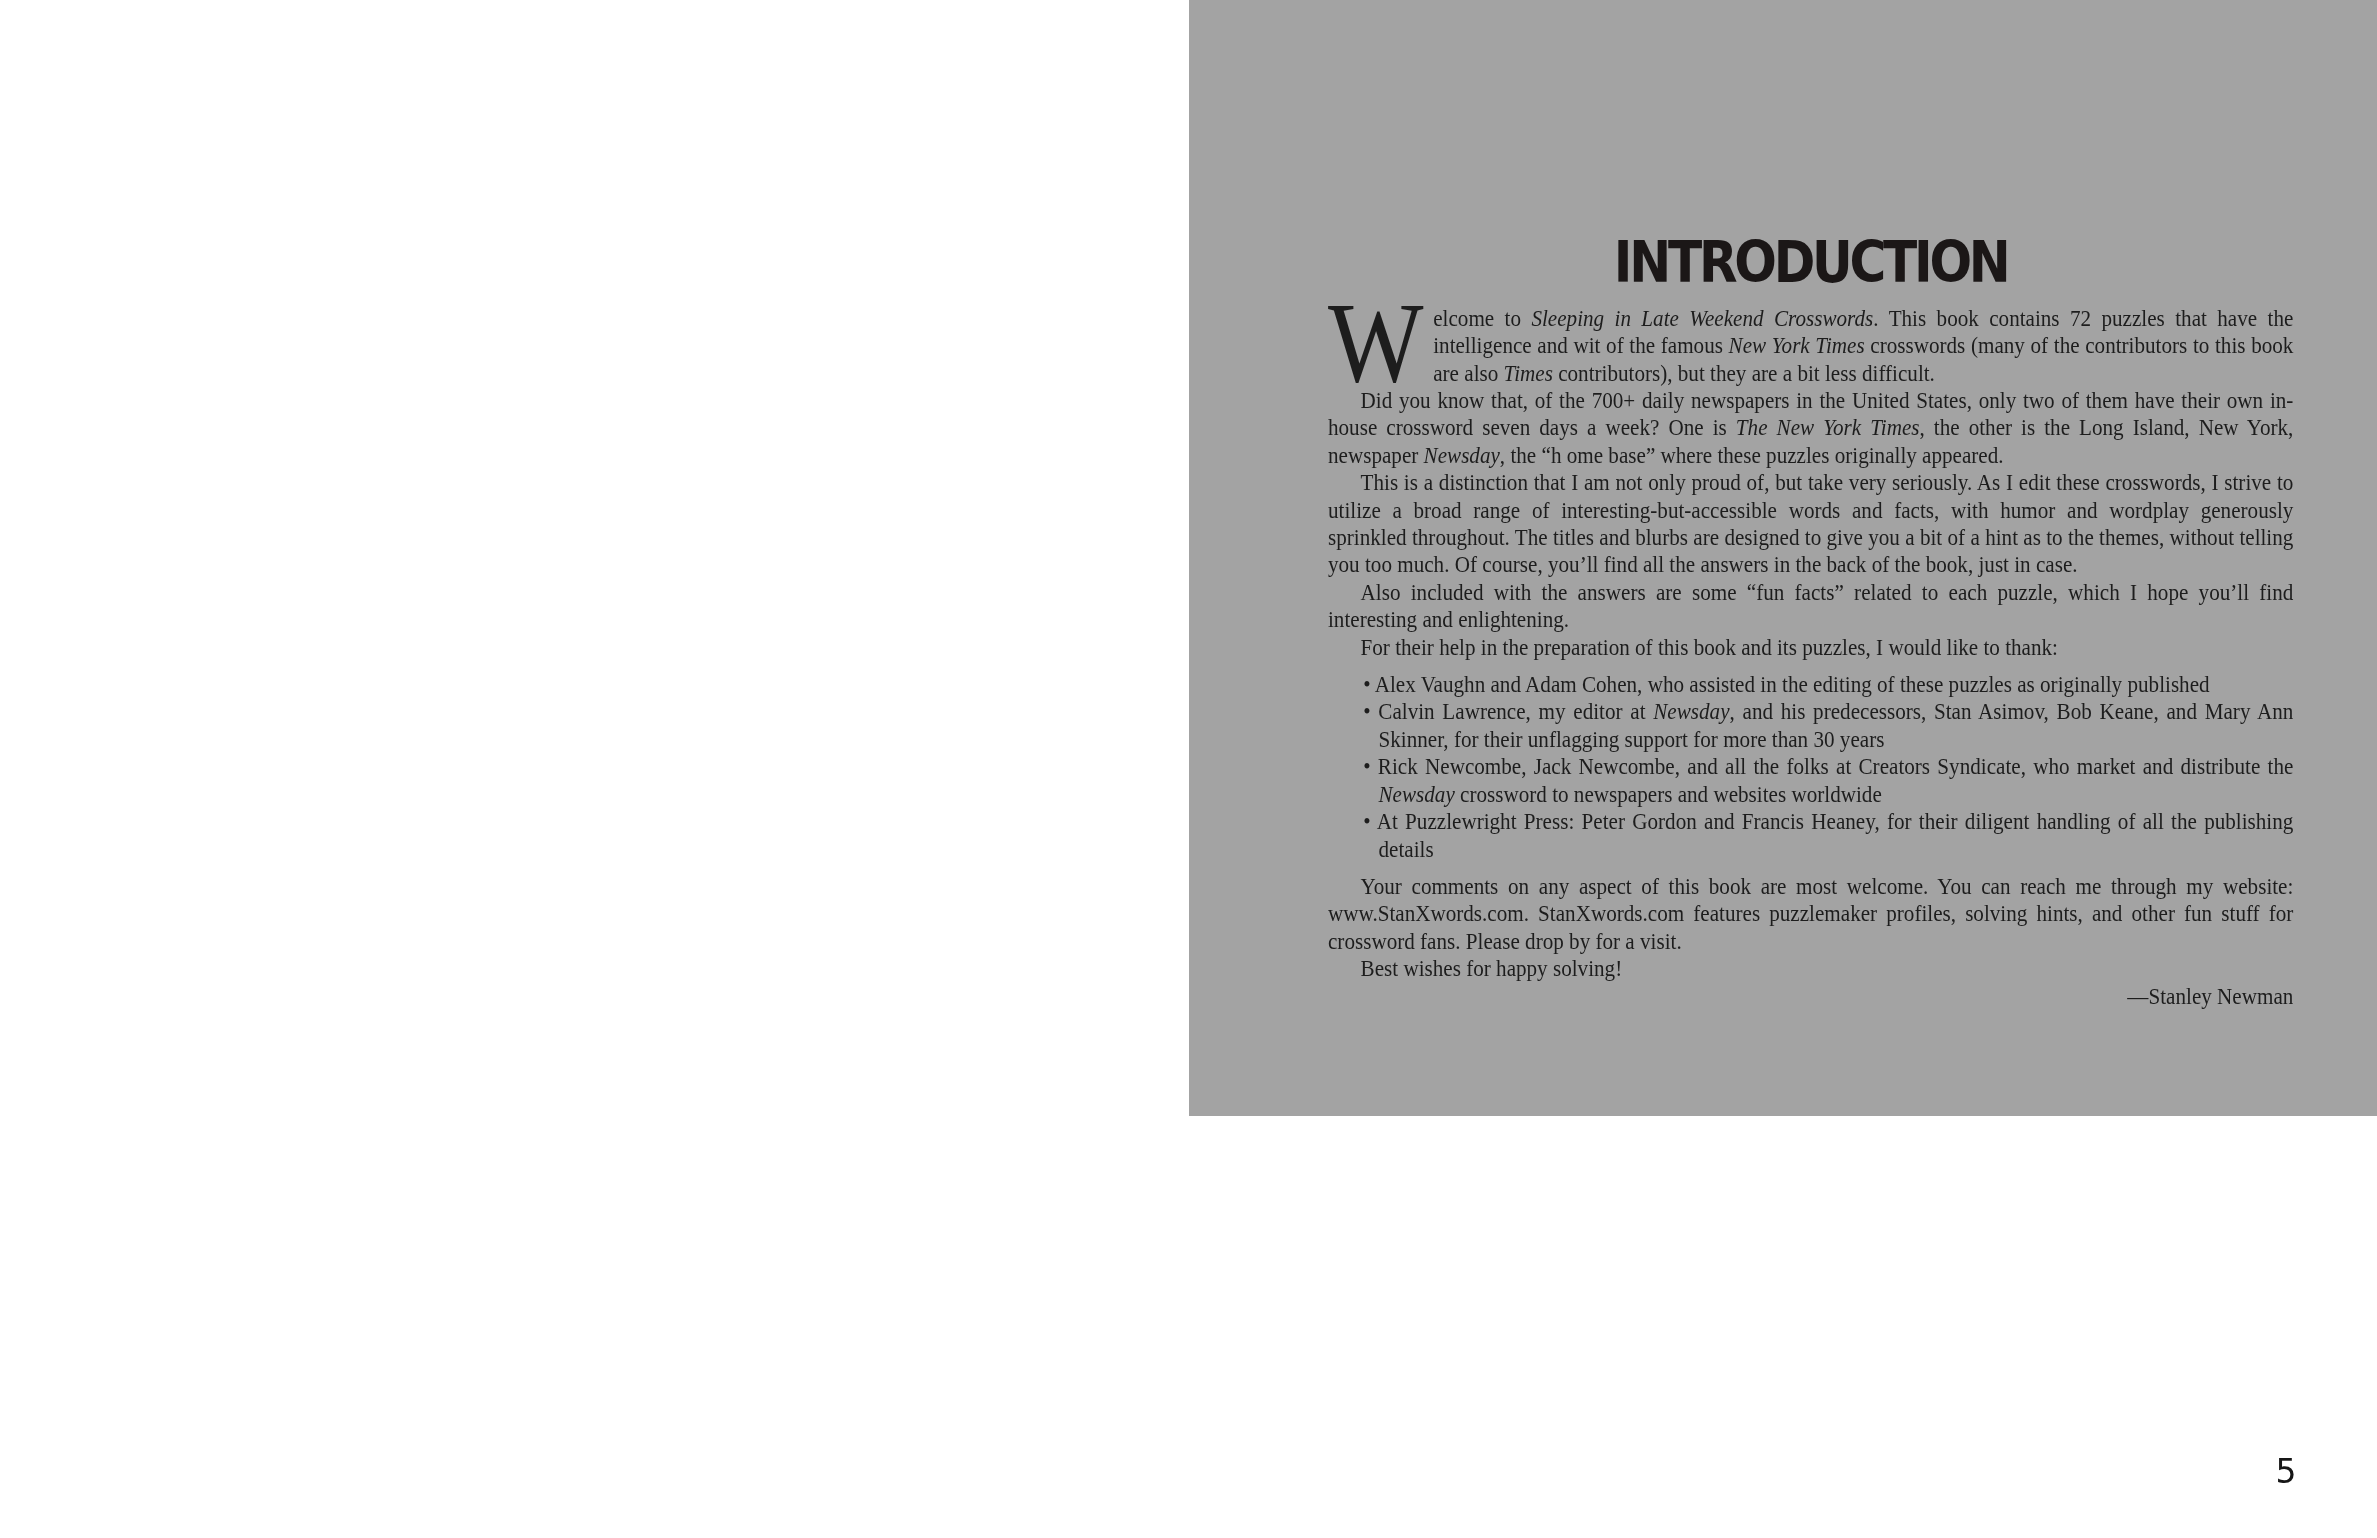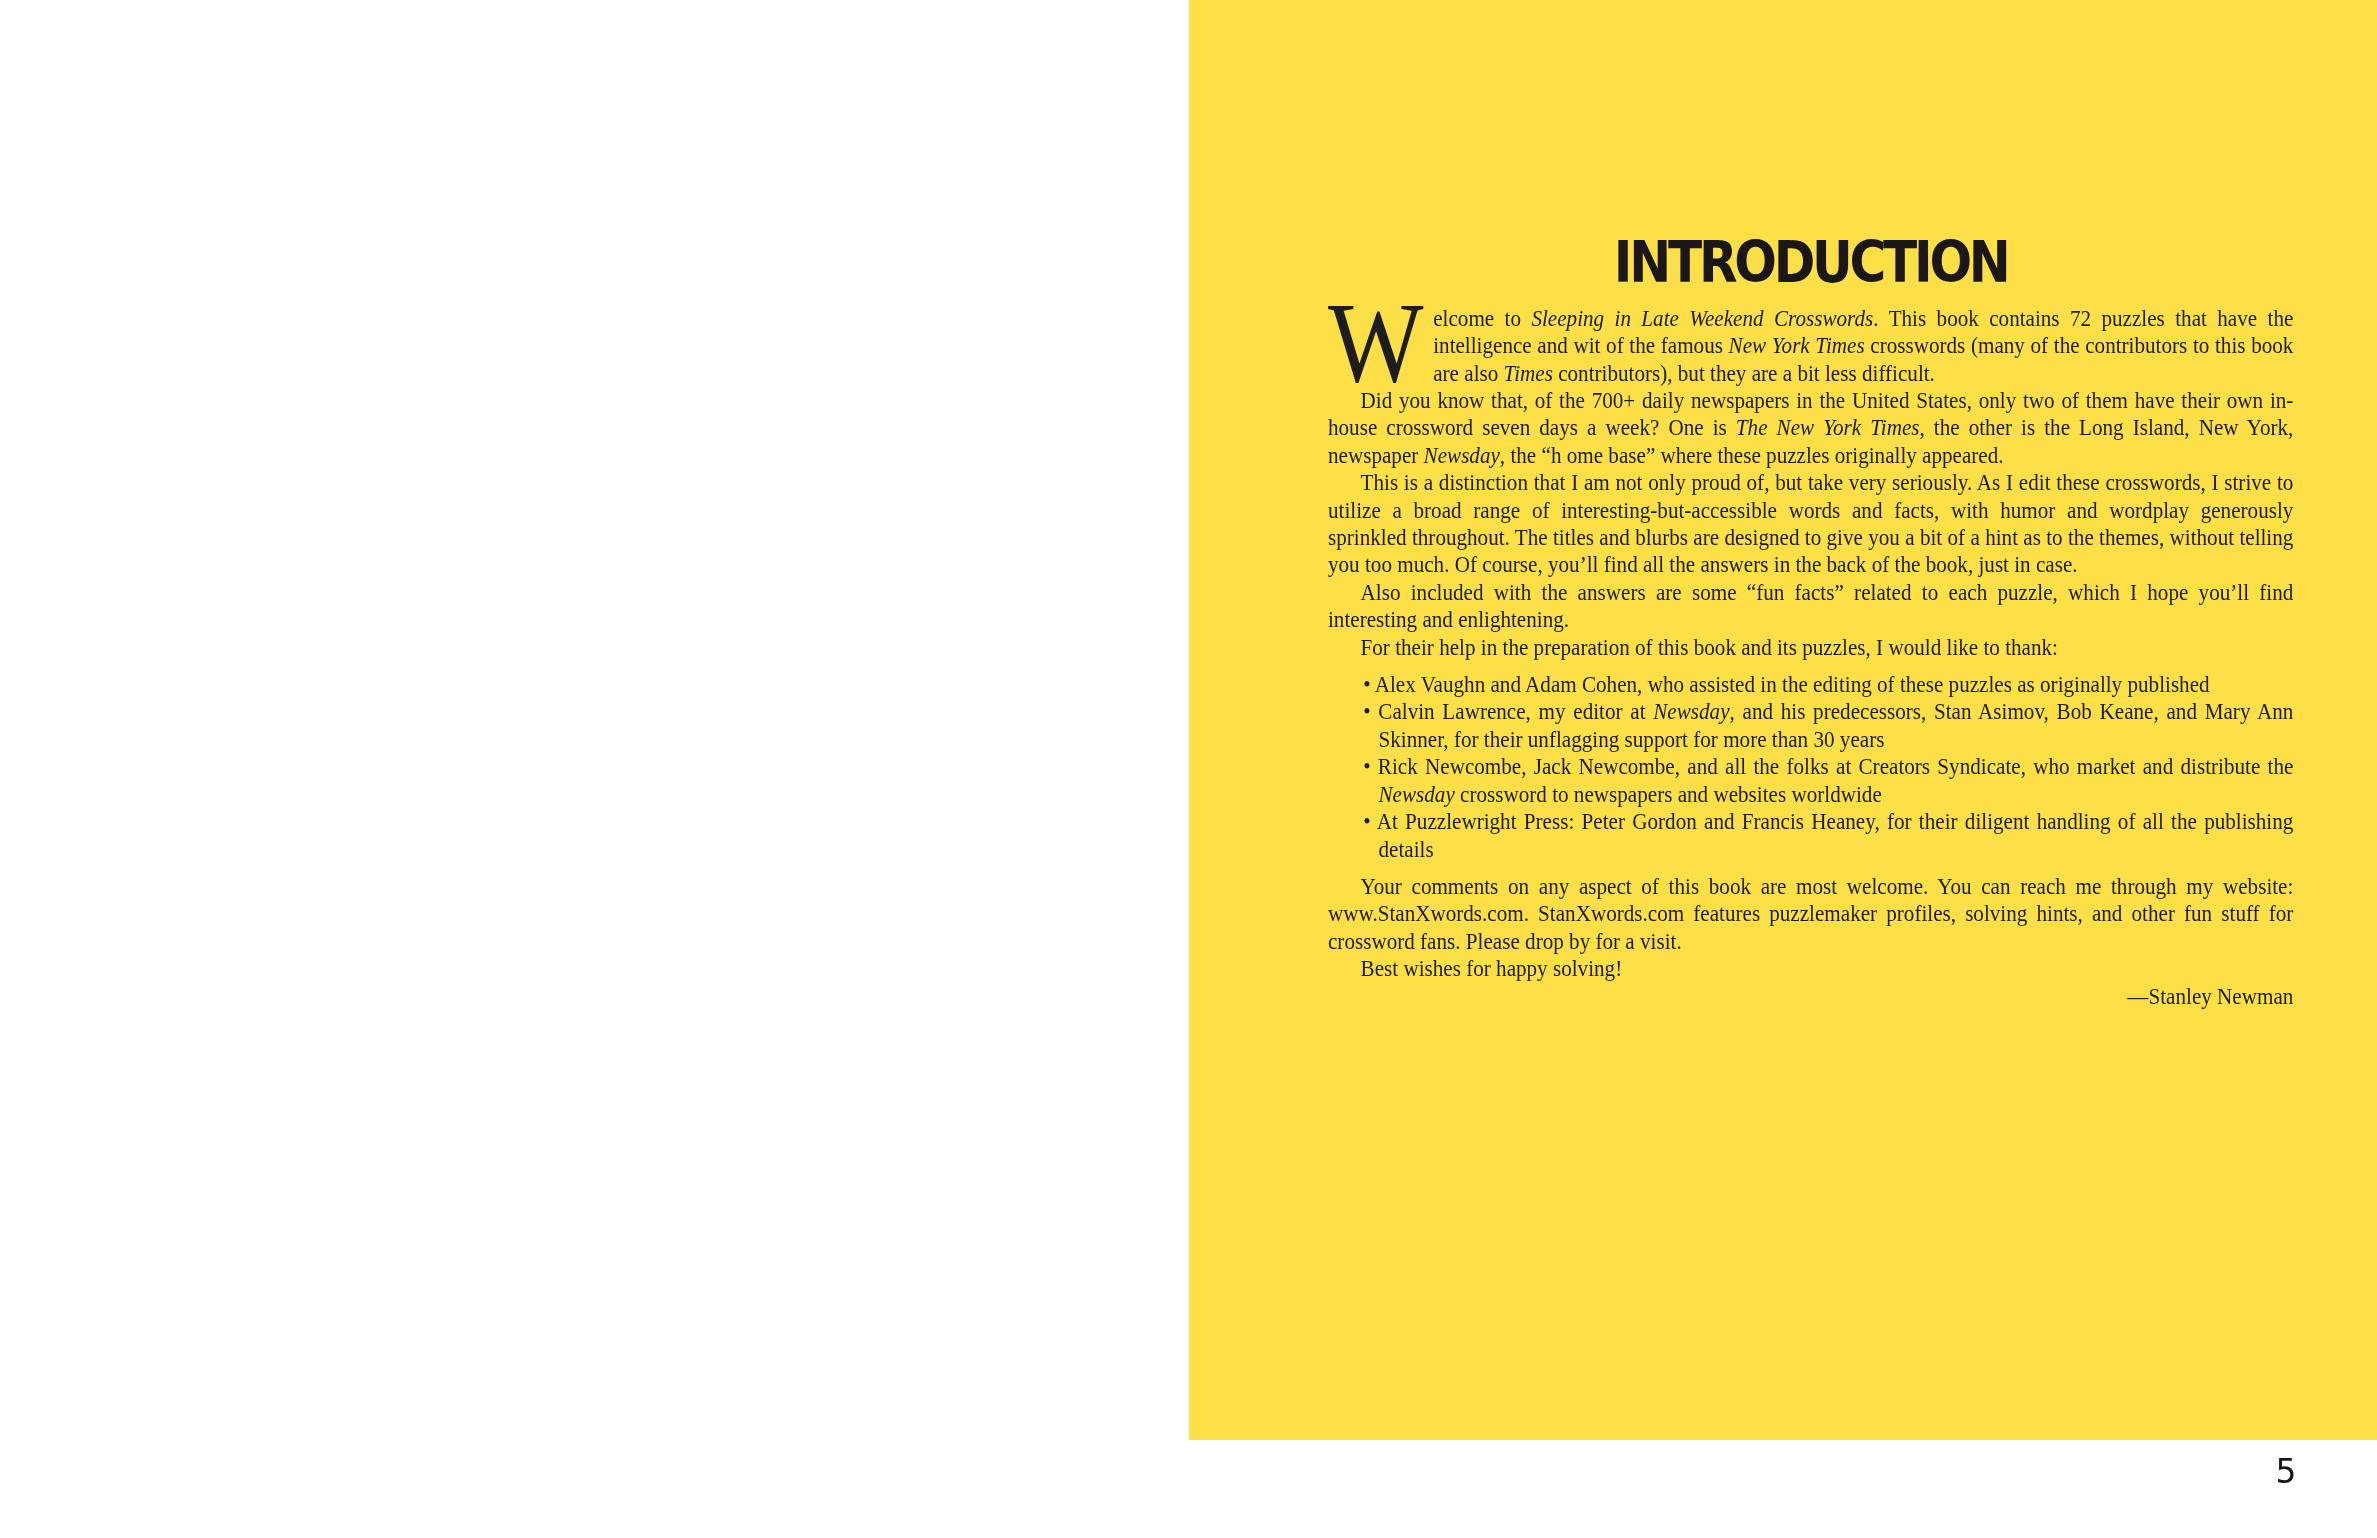--- a/index.html
+++ b/index.html
@@ -17,22 +17,22 @@
   }
   .left-page {
     position: absolute;
     left: 0; top: 0;
     width: 1189px; height: 1538px;
     background: #ffffff;
   }
   .right-page {
     position: absolute;
     left: 1189px; top: 0;
-    width: 1189px; height: 1440px;
-    background: #fde047;
+    width: 1189px; height: 1116px;
+    background: #a3a3a3;
   }
   .intro-column {
     position: absolute;
     left: 139px;           
     top: 232px;
     width: 1097px;
     transform: scaleX(0.88);
     transform-origin: 0 0;
   }
   h1.page-title {

